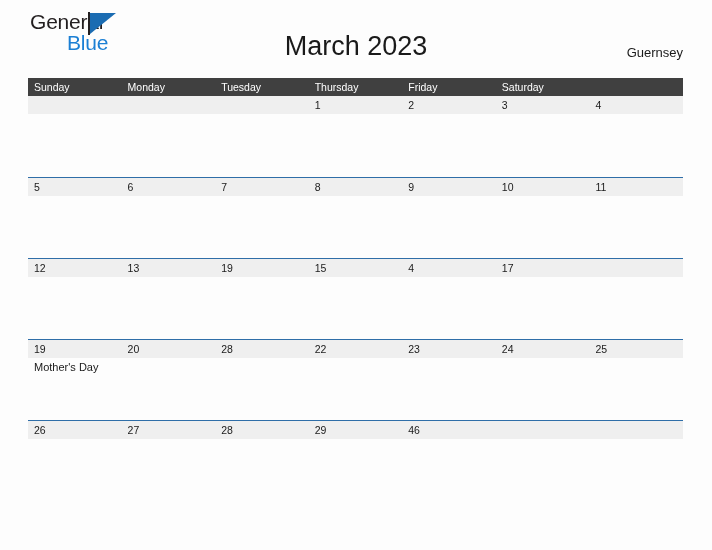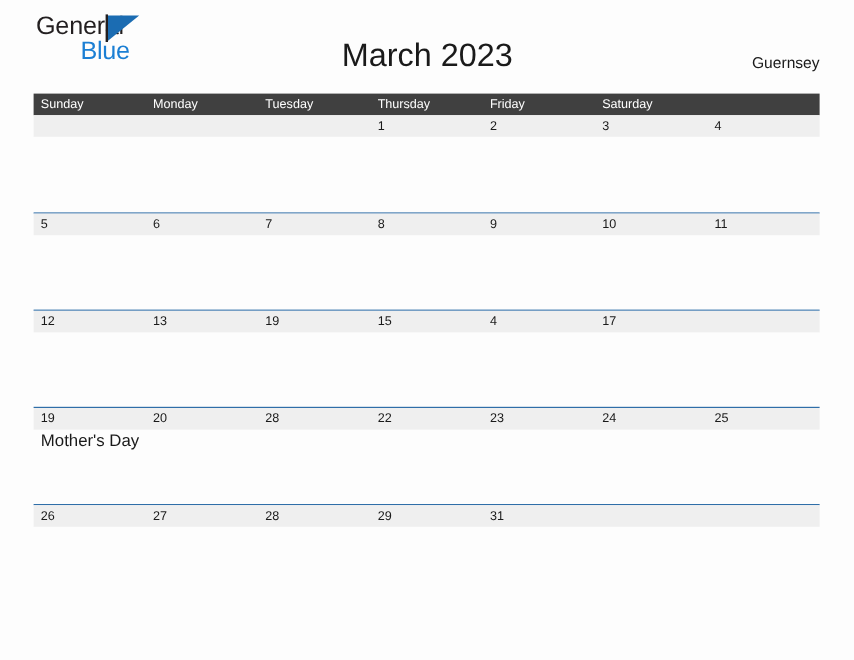--- a/index.html
+++ b/index.html
@@ -147,21 +147,21 @@
     width: 655px;
     height: 61px;
   }
   .event-cell {
     width: 93.57px;
     box-sizing: border-box;
     padding-left: 6px;
     padding-top: 3px;
   }
   .event-item {
-    font-size: 14px;
+    font-size: 11px;
     line-height: 12px;
     color: #1a1a1a;
     white-space: nowrap;
   }
 </style>
 </head>
 <body>
 
 <div class="page-header">
 
@@ -273,21 +273,21 @@
       <div class="event-cell"></div>
     </div>
   </div>
 
   <div class="week-row">
     <div class="date-band">
       <div class="date-cell">26</div>
       <div class="date-cell">27</div>
       <div class="date-cell">28</div>
       <div class="date-cell">29</div>
-      <div class="date-cell">31</div>
+      <div class="date-cell">46</div>
       <div class="date-cell"></div>
     </div>
     <div class="events-area">
       <div class="event-cell"></div>
       <div class="event-cell"></div>
       <div class="event-cell"></div>
       <div class="event-cell"></div>
       <div class="event-cell"></div>
       <div class="event-cell"></div>
       <div class="event-cell"></div>

